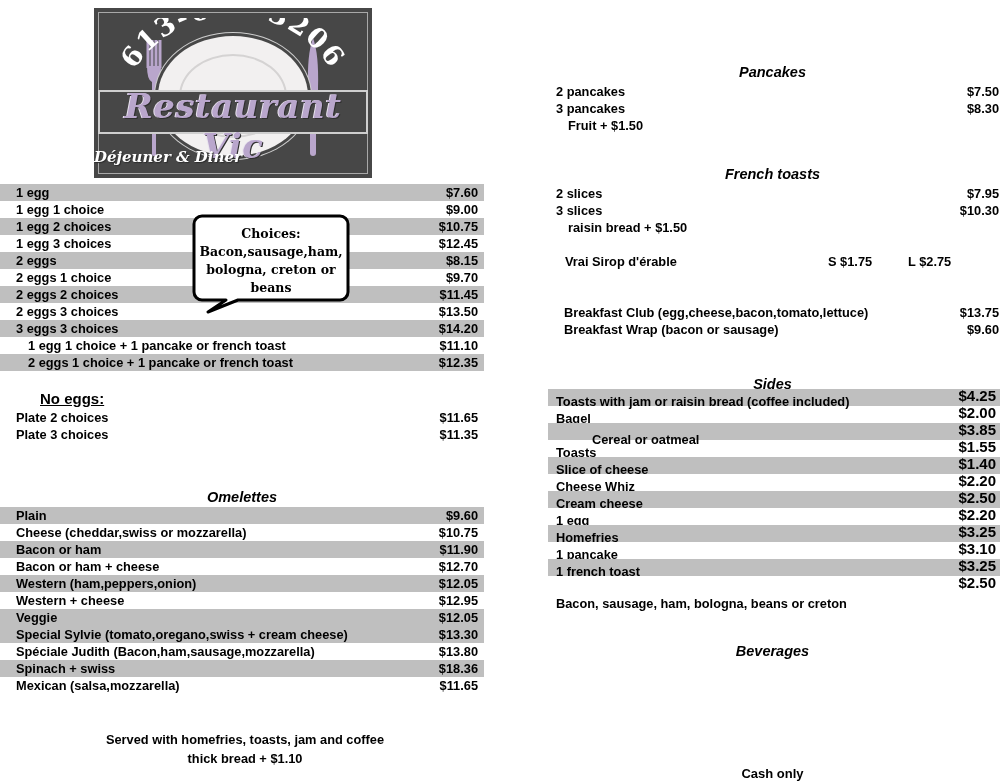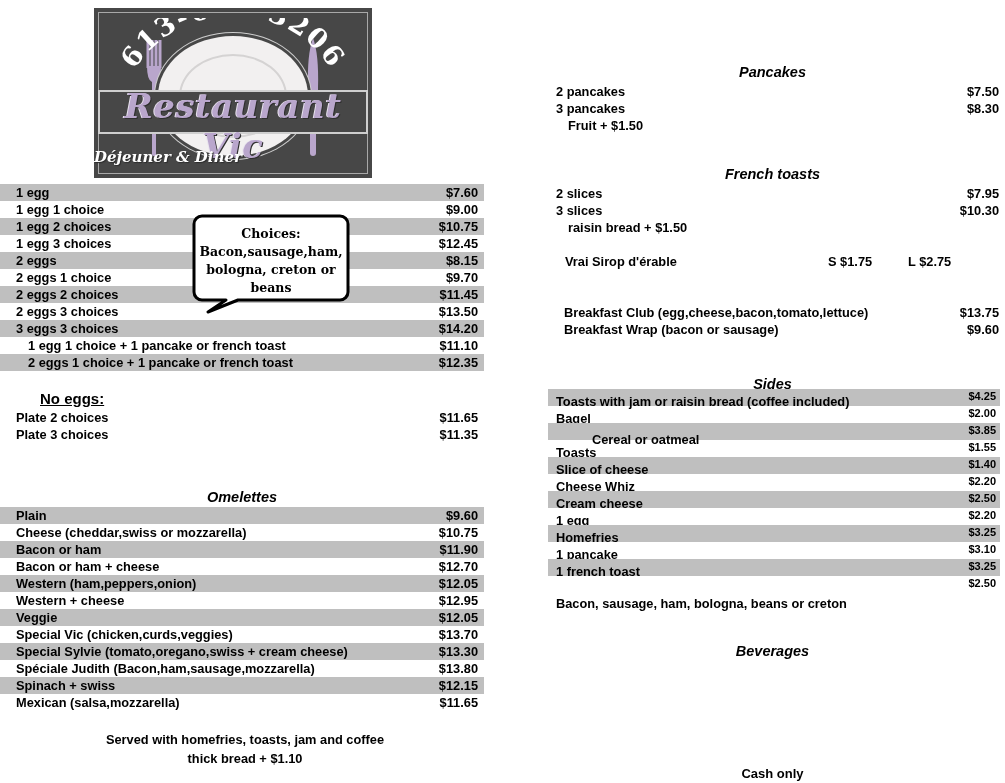--- a/index.html
+++ b/index.html
@@ -120,21 +120,21 @@
     position: absolute; left: 0; width: 452px; height: 17px;
   }
   .band.shaded { background: #bfbfbf; }
   .band-label {
     position: absolute; left: 8px;
     font-size: 12.8px; font-weight: bold; color: #000;
     white-space: nowrap; line-height: 14px;
   }
   .band-price {
     position: absolute; right: 4px;
-    font-size: 11px; font-weight: bold; color: #000;
+    font-size: 15px; font-weight: bold; color: #000;
     line-height: 14px; text-align: right;
   }
   .sides-title { position: absolute; left: 540px; top: 376px; width: 465px; }
   .bev-title { position: absolute; left: 540px; top: 643px; width: 465px; }
   .cash-only {
     position: absolute; left: 540px; top: 766px; width: 465px;
     text-align: center; font-size: 13px; font-weight: bold;
   }
 </style>
 </head>
@@ -267,35 +267,31 @@
         <span class="pr">$12.05</span>
       </div>
       <div class="row">
         <span class="nm">Western + cheese</span>
         <span class="pr">$12.95</span>
       </div>
       <div class="row shaded">
         <span class="nm">Veggie</span>
         <span class="pr">$12.05</span>
       </div>
-      <div class="row">
-        <span class="nm">Special Vic (chicken,curds,veggies)</span>
-        <span class="pr">$13.70</span>
-      </div>
       <div class="row shaded">
         <span class="nm">Special Sylvie (tomato,oregano,swiss + cream cheese)</span>
         <span class="pr">$13.30</span>
       </div>
       <div class="row">
         <span class="nm">Spéciale Judith (Bacon,ham,sausage,mozzarella)</span>
         <span class="pr">$13.80</span>
       </div>
       <div class="row shaded">
         <span class="nm">Spinach + swiss</span>
-        <span class="pr">$12.15</span>
+        <span class="pr">$18.36</span>
       </div>
       <div class="row">
         <span class="nm">Mexican (salsa,mozzarella)</span>
         <span class="pr">$11.65</span>
       </div>
     </div>
 
   <div class="left-footer">
     <div>Served with homefries, toasts, jam and coffee</div>
     <div>thick bread + $1.10</div>

